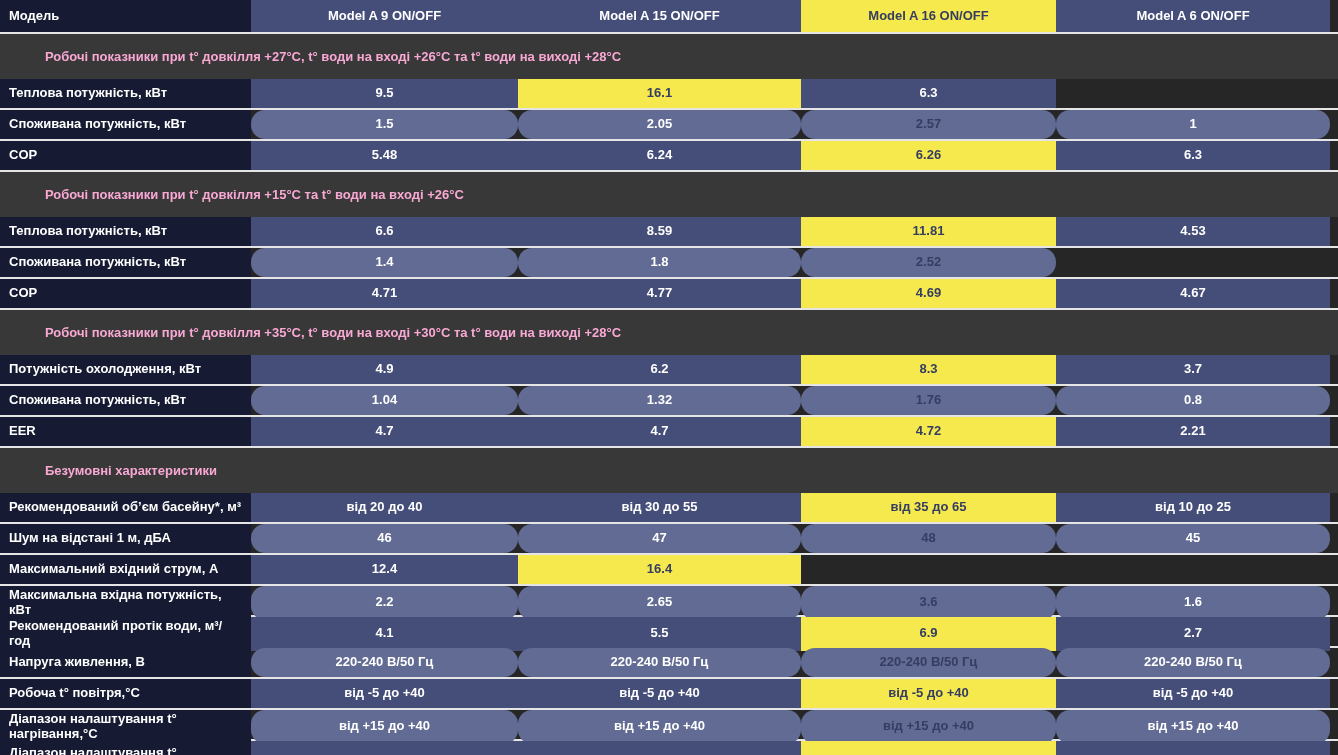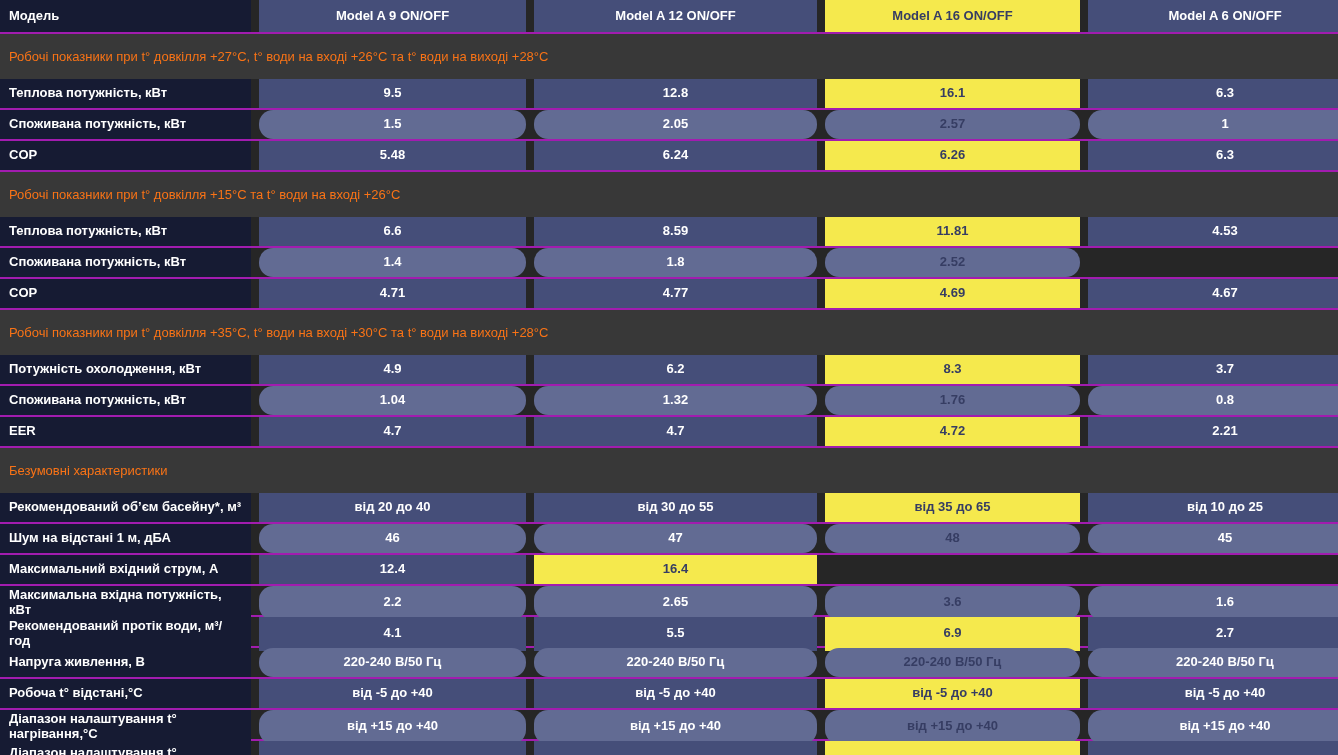--- a/index.html
+++ b/index.html
@@ -1,23 +1,23 @@
 <!DOCTYPE html>
 <html><head>
 <meta charset="utf-8">
 <style>
   html,body{margin:0;padding:0;background:#383838;}
   body{font-family:"Liberation Sans", sans-serif; -webkit-font-smoothing:antialiased;}
   .page{width:1338px;height:755px;background:#383838;overflow:hidden;}
   .row{
     display:grid;
     grid-template-columns:251px 267px 283px 255px 274px;
-    column-gap:8px;
+    column-gap:0;
     background:#262626;          
-    border-bottom:2px solid #a21caf;
+    border-bottom:2px solid #e5e5e5;
   }
   .cell{
     display:flex;align-items:center;justify-content:center;
     font-weight:bold;font-size:13px;color:#ffffff;
     box-sizing:border-box;line-height:1.15;text-align:center;
   }
   .label-cell{
     background:#161b33;justify-content:flex-start;text-align:left;
     padding:2px 8px 2px 9px;
   }
@@ -25,43 +25,42 @@
   .header-row{height:32px;}
   .header-row .cell{font-size:13px;}
   .data-row{height:29px;}
   .data-row.tall{height:40px;}
   .data-row.light .data-cell{background:#626b93;border-radius:14px;}
   .data-cell.highlight{background:#f5e94d;color:#363d63;text-align:right;}
   .section-band{
     height:45px;background:#383838;display:flex;align-items:center;
     padding-left:9px;box-sizing:border-box;
   }
-  .section-title-text{font-weight:normal;font-size:13px;color:#f97316;}
+  .section-title-text{font-weight:bold;font-size:13px;color:#f9a8d4;margin-left:36px;}
 </style>
 </head>
 <body>
 
 <div class="page">
 
   <div class="row header-row">
     <div class="cell label-cell">Модель</div>
     <div class="cell data-cell">Model A 9 ON/OFF</div>
-    <div class="cell data-cell">Model A 12 ON/OFF</div>
+    <div class="cell data-cell">Model A 15 ON/OFF</div>
     <div class="cell data-cell highlight">Model A 16 ON/OFF</div>
     <div class="cell data-cell">Model A 6 ON/OFF</div>
   </div>
 
   <div id="sections">
       <div class="section-band">
         <div class="section-title-text">Робочі показники при t° довкілля +27°С, t° води на вході +26°С та t° води на виході +28°С</div>
       </div>
       <div class="row data-row dark">
         <div class="cell label-cell">Теплова потужність, кВт</div>
         <div class="cell data-cell">9.5</div>
-        <div class="cell data-cell">12.8</div>
         <div class="cell data-cell highlight">16.1</div>
         <div class="cell data-cell">6.3</div>
       </div>
       <div class="row data-row light">
         <div class="cell label-cell">Споживана потужність, кВт</div>
         <div class="cell data-cell">1.5</div>
         <div class="cell data-cell">2.05</div>
         <div class="cell data-cell highlight">2.57</div>
         <div class="cell data-cell">1</div>
       </div>
@@ -156,21 +155,21 @@
         <div class="cell data-cell">2.7</div>
       </div>
       <div class="row data-row light">
         <div class="cell label-cell">Напруга живлення, В</div>
         <div class="cell data-cell">220-240 В/50 Гц</div>
         <div class="cell data-cell">220-240 В/50 Гц</div>
         <div class="cell data-cell highlight">220-240 В/50 Гц</div>
         <div class="cell data-cell">220-240 В/50 Гц</div>
       </div>
       <div class="row data-row dark">
-        <div class="cell label-cell">Робоча t° відстані,°С</div>
+        <div class="cell label-cell">Робоча t° повітря,°С</div>
         <div class="cell data-cell">від -5 до +40</div>
         <div class="cell data-cell">від -5 до +40</div>
         <div class="cell data-cell highlight">від -5 до +40</div>
         <div class="cell data-cell">від -5 до +40</div>
       </div>
       <div class="row data-row light">
         <div class="cell label-cell">Діапазон налаштування t° нагрівання,°С</div>
         <div class="cell data-cell">від +15 до +40</div>
         <div class="cell data-cell">від +15 до +40</div>
         <div class="cell data-cell highlight">від +15 до +40</div>

